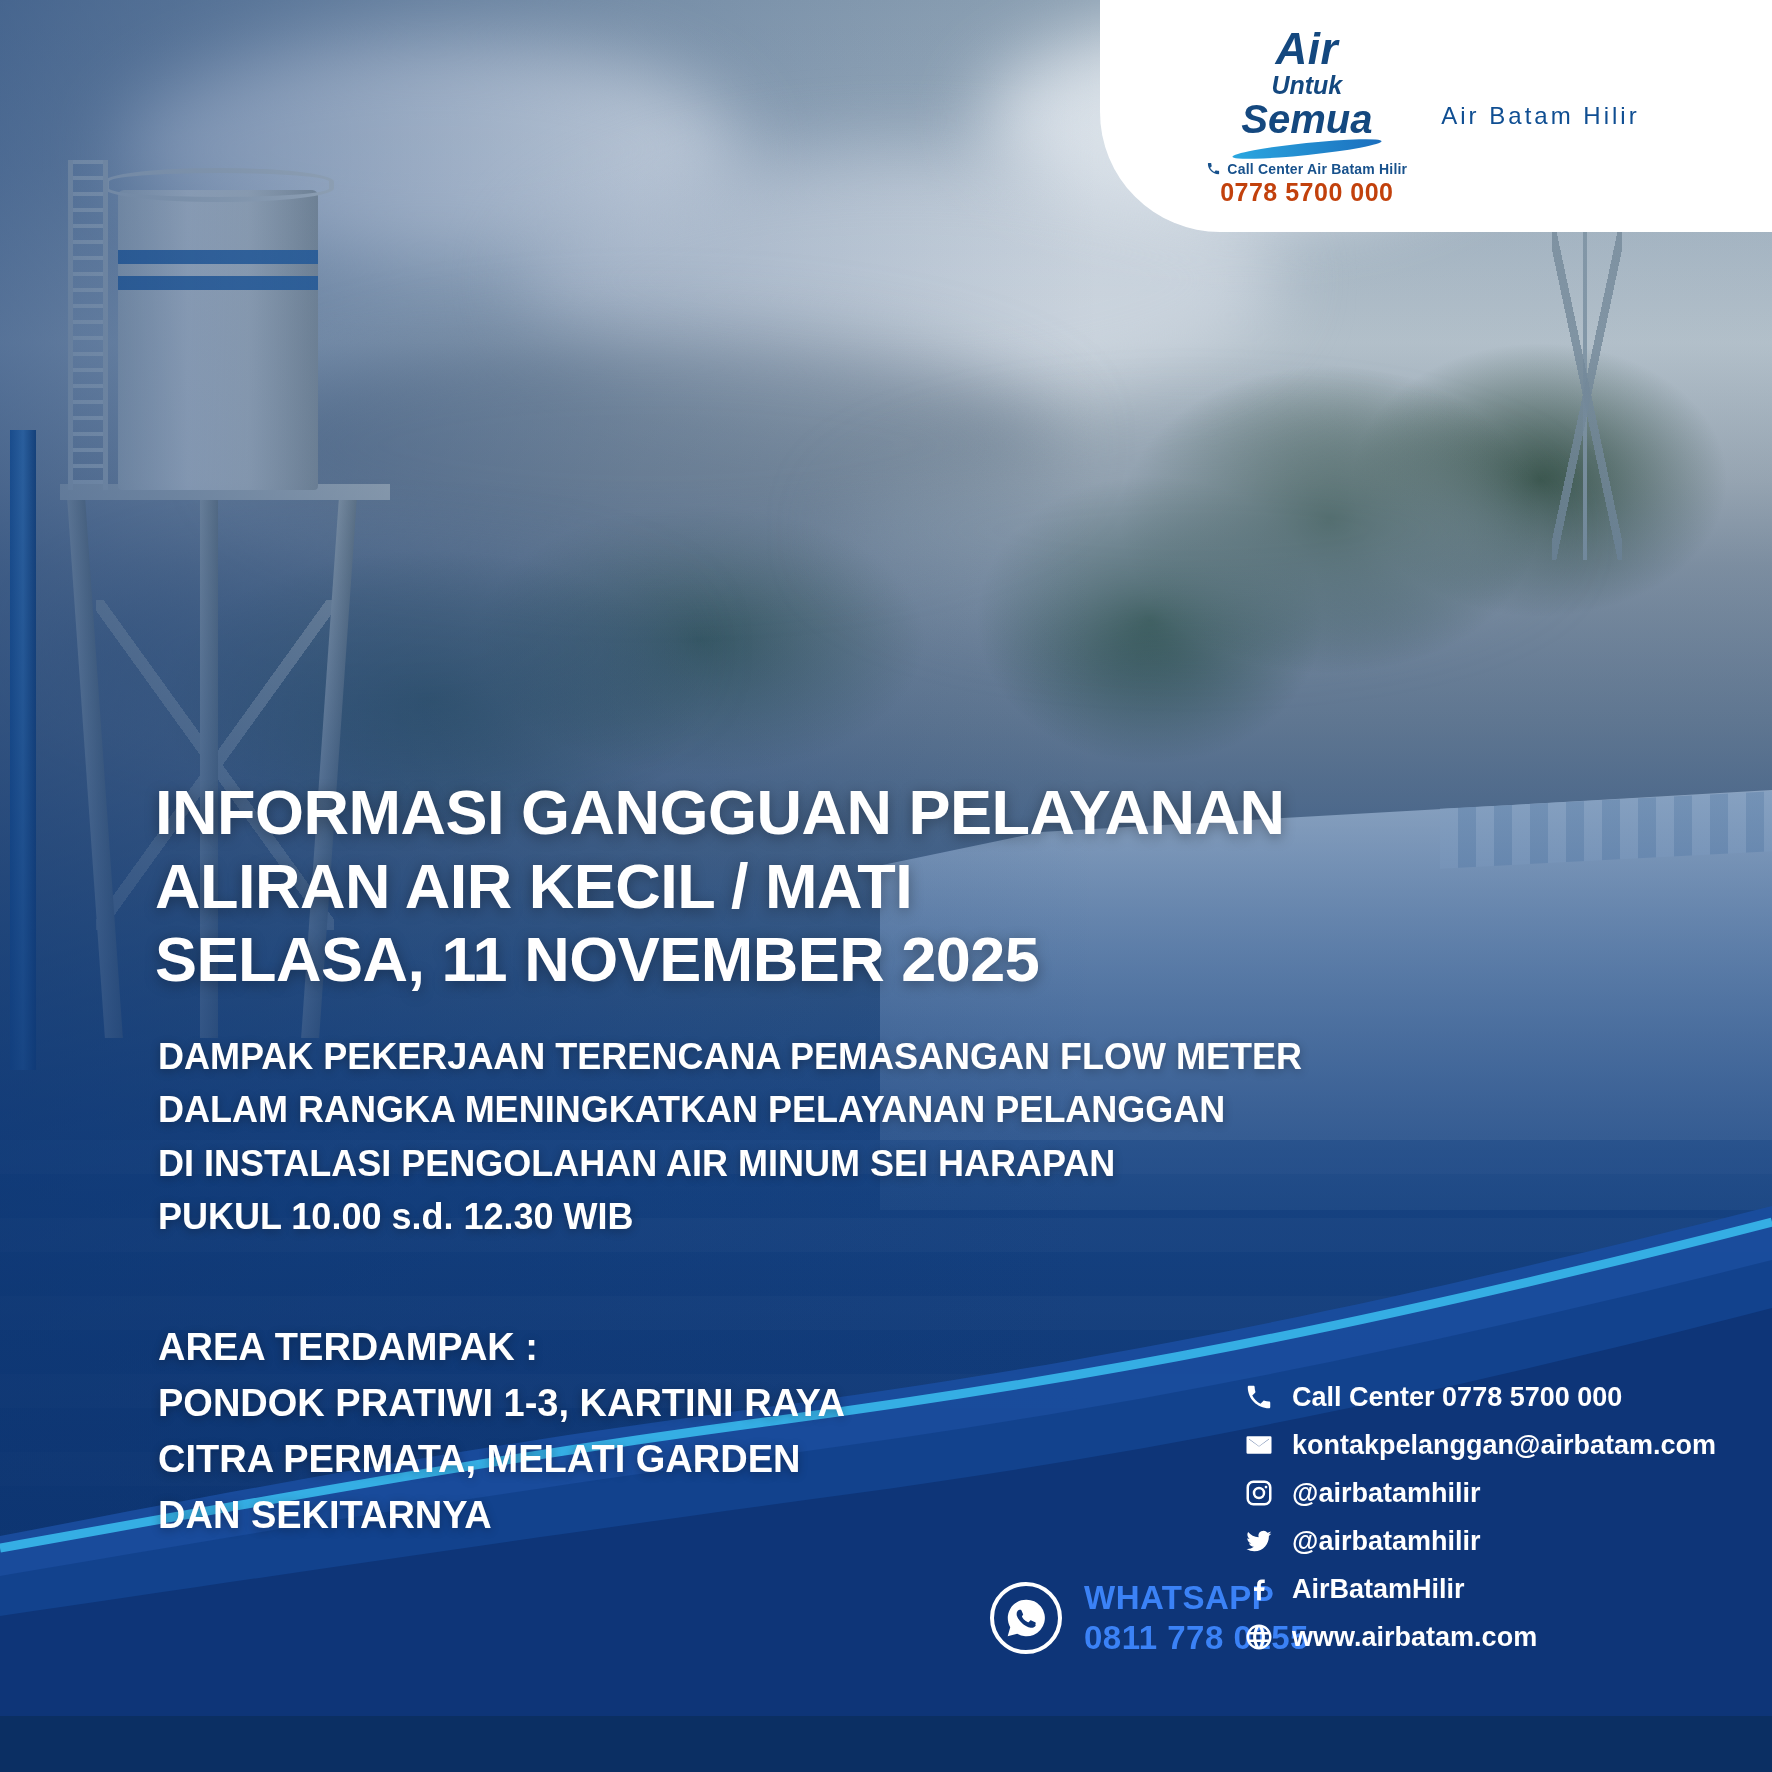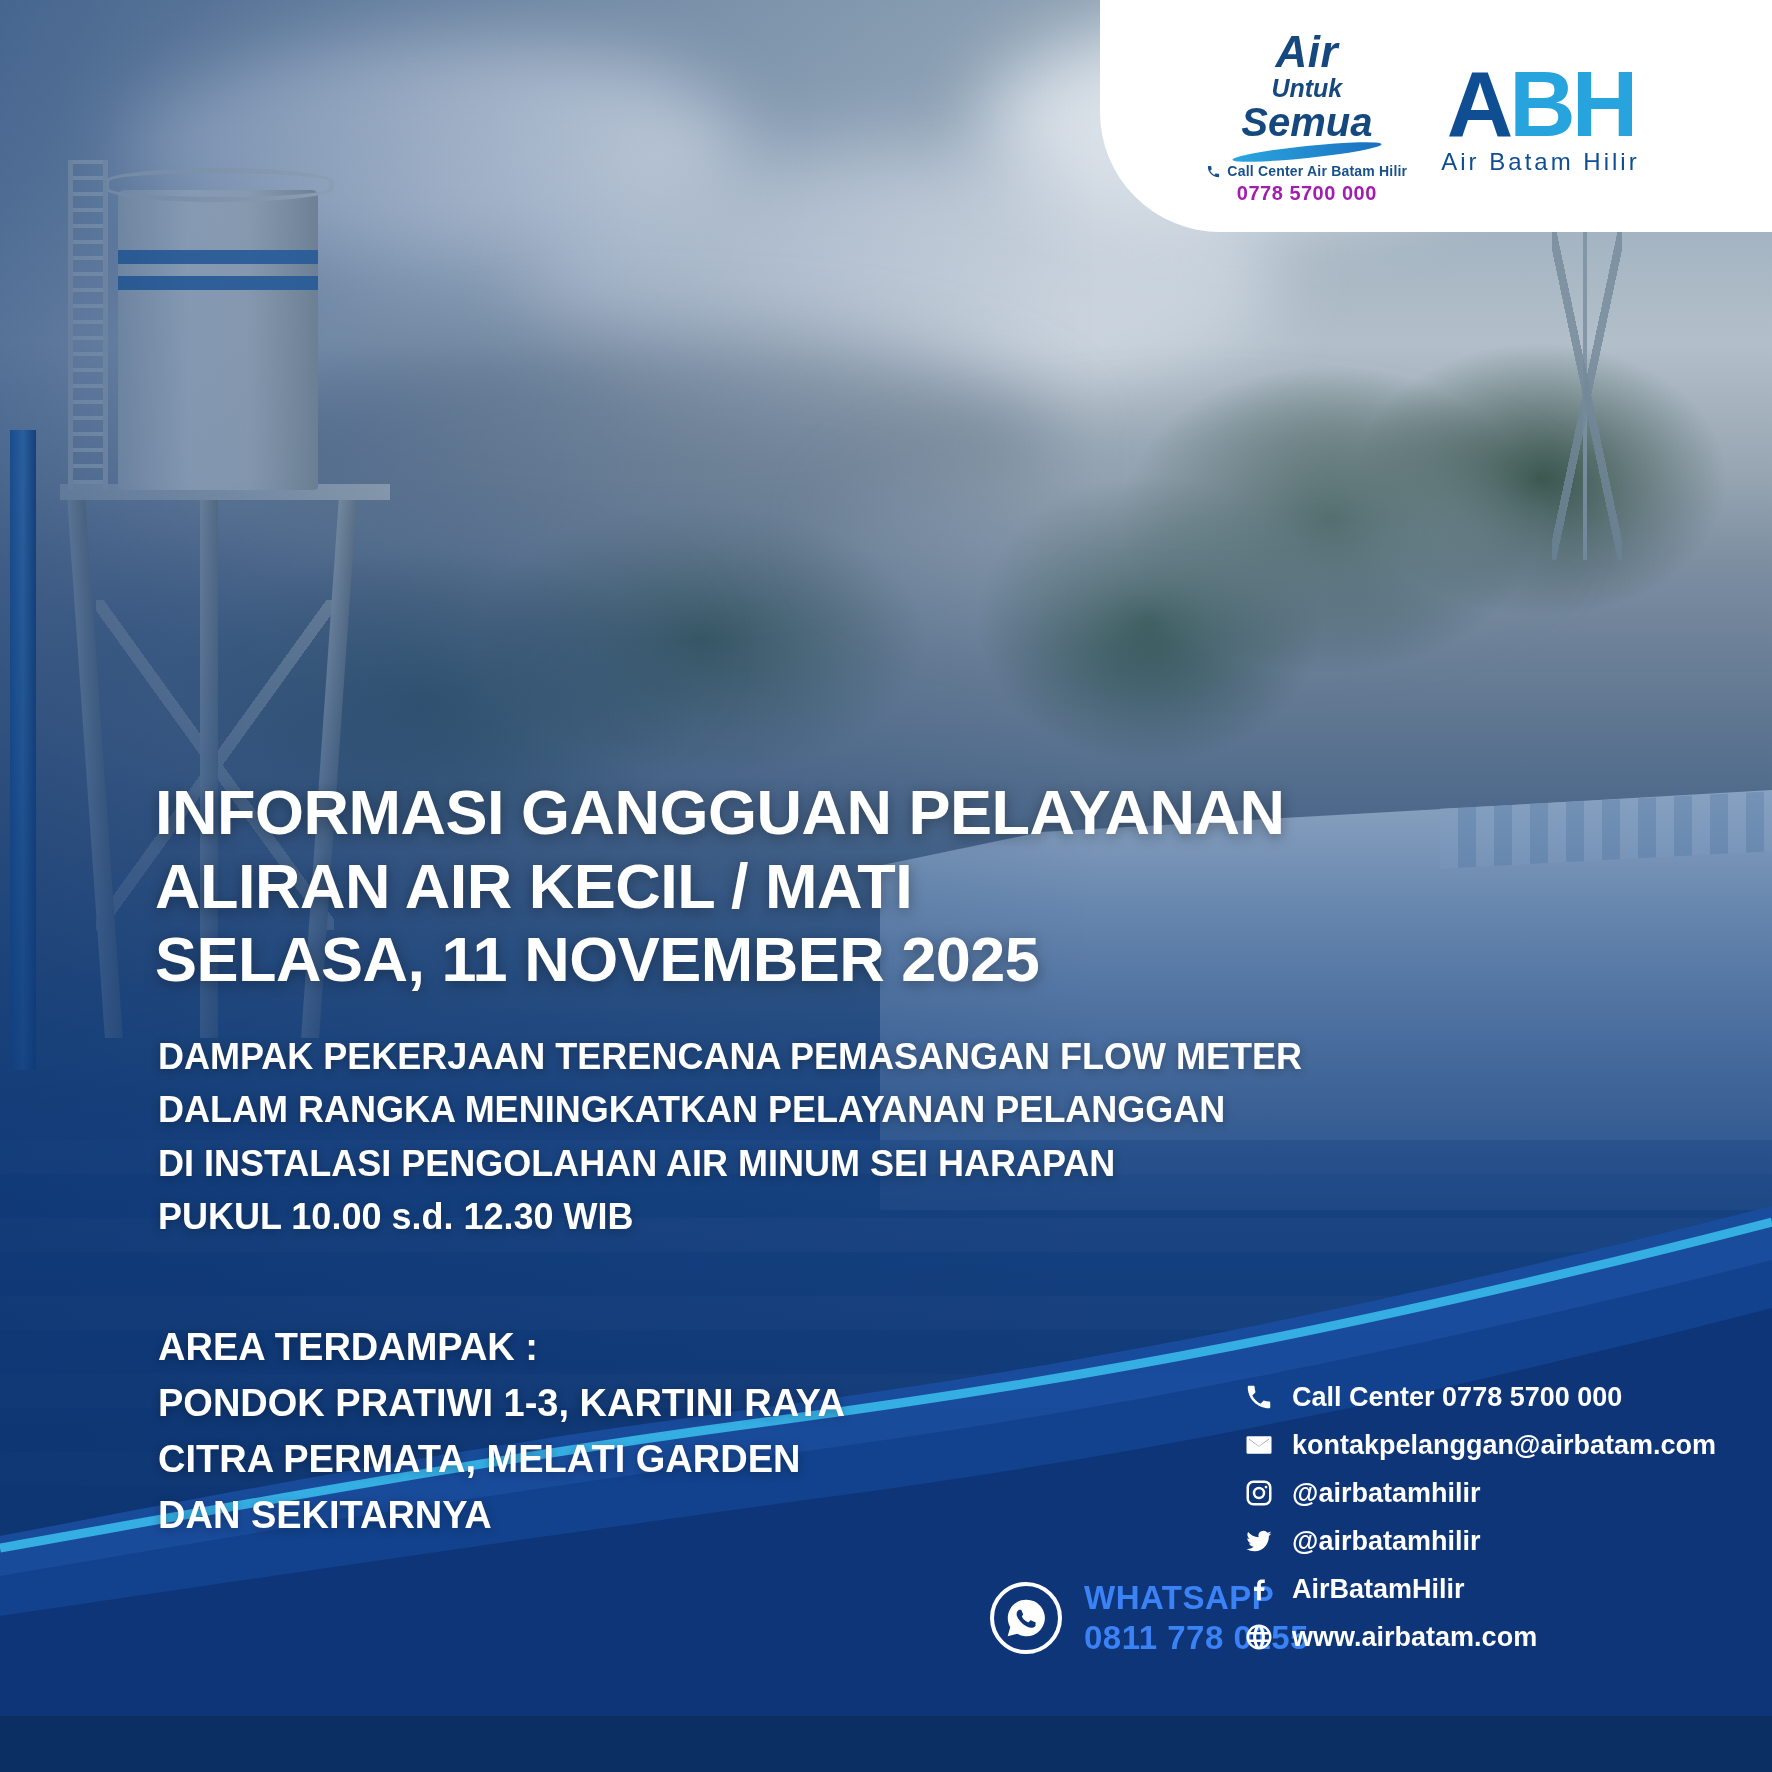--- a/index.html
+++ b/index.html
@@ -184,21 +184,21 @@
     width: 150px; height: 12px; margin: 4px auto 6px auto;
     border-radius: 50%;
     background: linear-gradient(90deg, #2aa7e0, #1b6fbe);
     transform: rotate(-6deg);
   }
   .logo-left .cc {
     font-size: 14px; color: #17518c; font-weight: 600; letter-spacing: .2px;
     display: flex; align-items: center; justify-content: center; gap: 6px;
   }
   .logo-left .cc-num {
-    font-size: 20px; font-weight: 700; color: #a21caf; margin-top: 4px; letter-spacing: .5px;
+    font-size: 25px; font-weight: 700; color: #c2410c; margin-top: 4px; letter-spacing: .5px;
   }
   .logo-right { text-align: center; line-height: 1; }
   .abh-mark {
     font-size: 92px; font-weight: 700; letter-spacing: -4px;
     color: #0f4e92;
   }
   .abh-mark .b { color: #27a3dd; }
   .abh-mark .h { color: #27a3dd; }
   .abh-sub {
     font-size: 24px; color: #0f4e92; letter-spacing: 3px; font-weight: 500; 
@@ -334,21 +334,20 @@
       <div class="swoosh"></div>
       <div class="cc">
         <svg width="15" height="15" viewBox="0 0 24 24" fill="#17518c">
             <path d="M6.6 10.8c1.4 2.8 3.8 5.1 6.6 6.6l2.2-2.2c.3-.3.7-.4 1-.2 1.2.4 2.4.6 3.6.6.6 0 1 .4 1 1V20c0 .6-.4 1-1 1C10.6 21 3 13.4 3 4c0-.6.4-1 1-1h3.5c.6 0 1 .4 1 1 0 1.3.2 2.5.6 3.6.1.4 0 .8-.2 1l-2.3 2.2z"></path>
           </svg>
         <span>Call Center Air Batam Hilir</span>
       </div>
       <div class="cc-num">0778 5700 000</div>
     </div>
     <div class="logo-right">
-      <div class="abh-mark"><span>A</span><span class="b">B</span><span class="h">H</span></div>
       <div class="abh-sub">Air Batam Hilir</div>
     </div>
   </div>
 
   <div class="headline">
     <div>INFORMASI GANGGUAN PELAYANAN</div>
     <div>ALIRAN AIR KECIL / MATI</div>
     <div>SELASA, 11 NOVEMBER 2025</div>
   </div>
 

